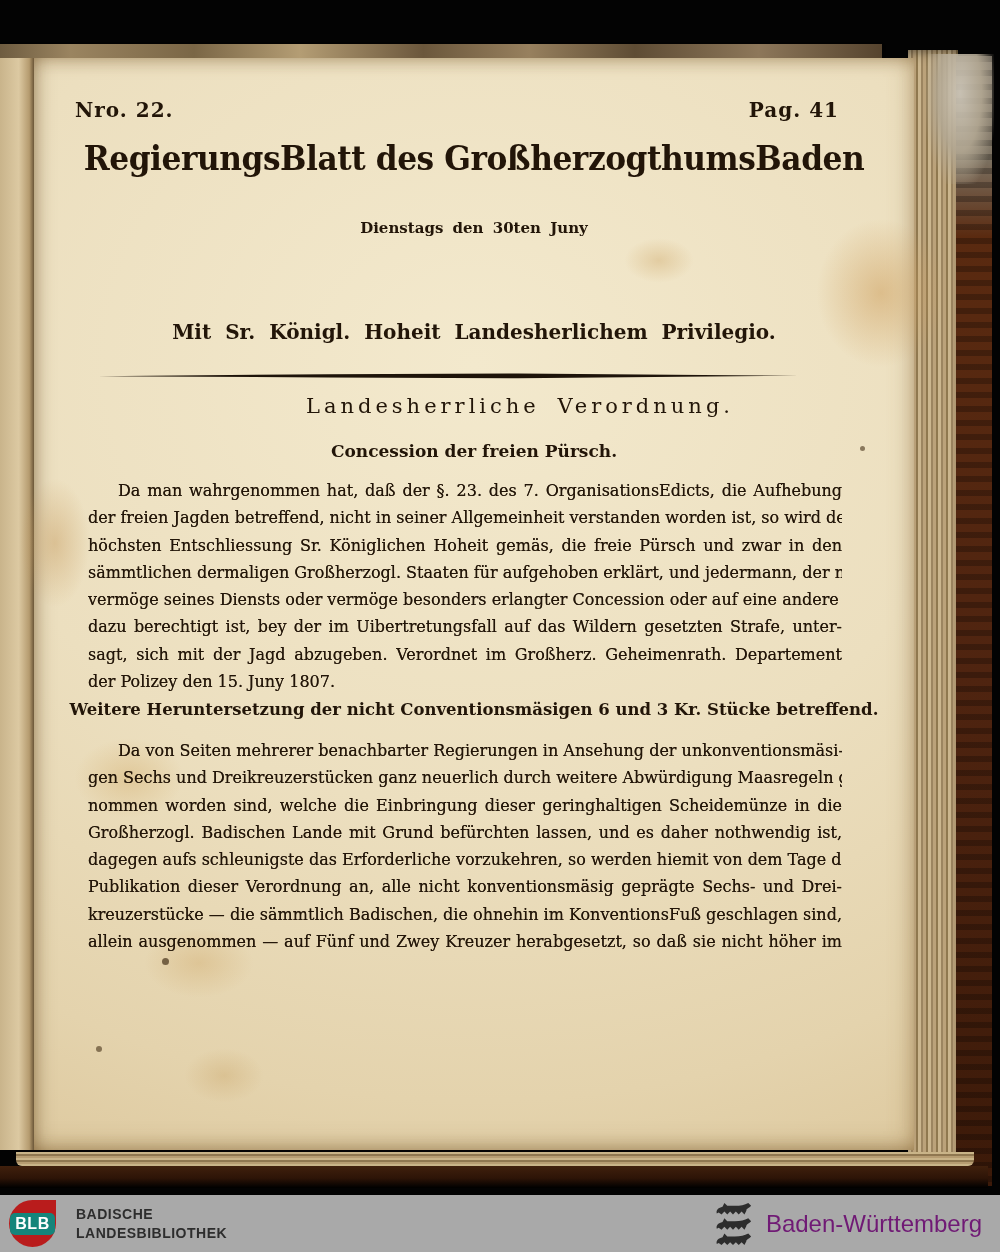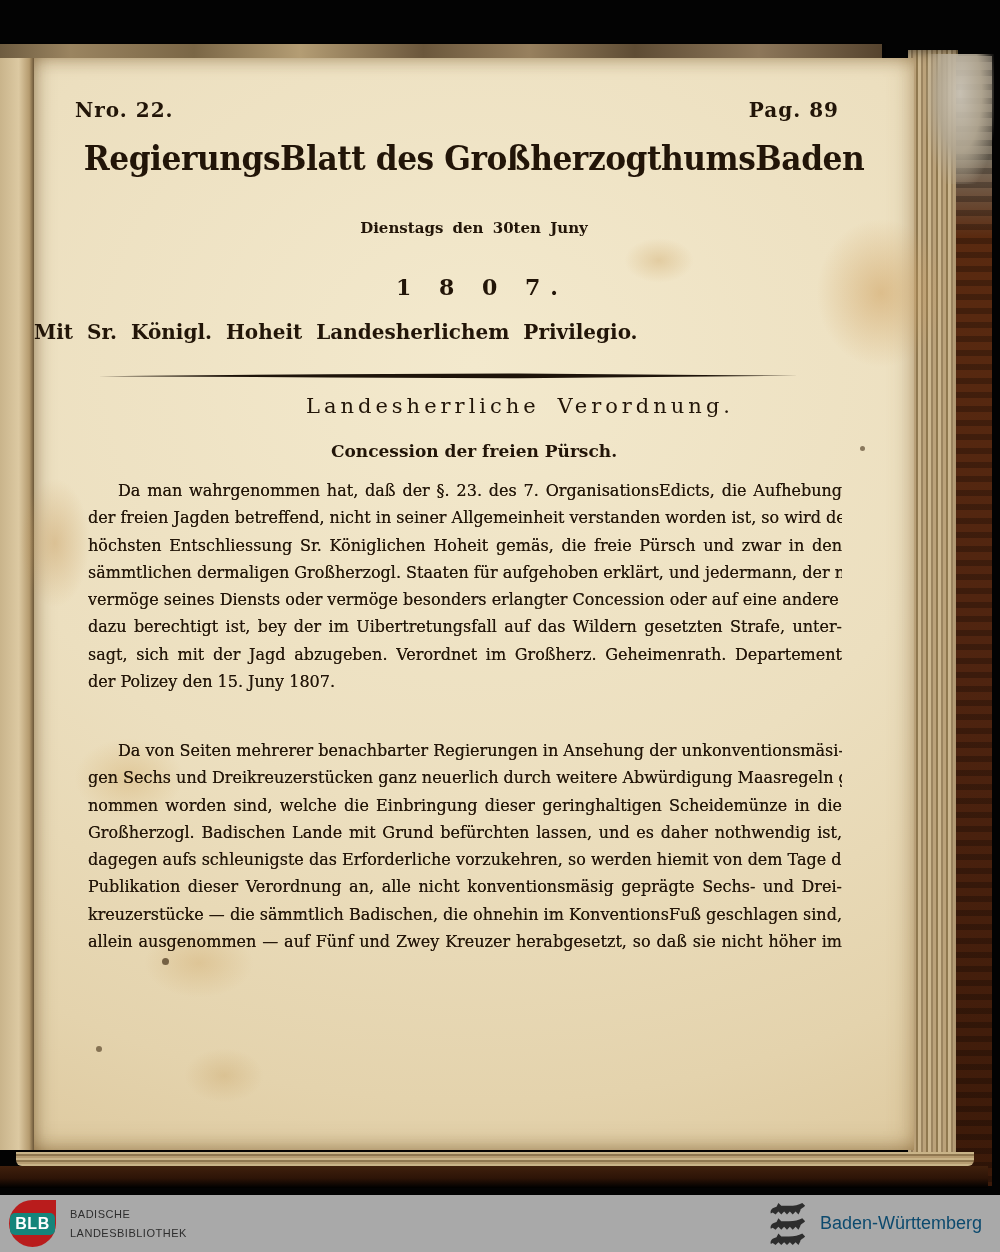--- a/index.html
+++ b/index.html
@@ -70,21 +70,21 @@
   }
   .dateline {
     position:absolute; left:0; top:161px; width:880px; text-align:center;
     font-size:15px; font-weight:bold; word-spacing:4px;
   }
   .yearline {
     position:absolute; left:8px; top:216px; width:880px; text-align:center;
     font-size:22px; font-weight:bold; letter-spacing:10px;
   }
   .privilege {
-    position:absolute; left:0; top:262px; width:880px; text-align:left;
+    position:absolute; left:0; top:262px; width:880px; text-align:center;
     font-size:20px; font-weight:bold; word-spacing:7px;
   }
   .rule-wrap { position:absolute; left:64px; top:306px; width:700px; height:6px; }
   .section-title {
     position:absolute; left:0; top:336px; width:700px; text-align:right;
     font-size:21px; font-weight:normal; letter-spacing:4px; word-spacing:7px;
   }
   .art-heading {
     position:absolute; left:0; top:383px; width:880px; text-align:center;
     font-size:17px; font-weight:bold;
@@ -113,26 +113,26 @@
   .blb-logo {
     width:47px; height:47px; margin-left:9px; flex:0 0 auto;
     background:#b91c1c; border-radius:50% 0 50% 50%;
     display:flex; align-items:center; justify-content:center;
   }
   .blb-logo-inner {
     background:#15857b; border-radius:5px; padding:2px 5px;
     color:#fff; font-weight:bold; font-size:16px; letter-spacing:.5px;
   }
   .library-name {
-    margin-left:14px; color:#2d2d2d; font-weight:normal;
-    font-size:11px; line-height:19px; letter-spacing:.5px;
+    margin-left:20px; color:#2d2d2d; font-weight:bold;
+    font-size:14px; line-height:19px; letter-spacing:.5px;
   }
   .footer-right { margin-left:auto; display:flex; align-items:center; margin-right:18px; }
   .bw-lions { width:42px; height:44px; margin-right:12px; }
-  .bw-name { color:#0c4a6e; font-size:18px;text-align:right; }
+  .bw-name { color:#701a75; font-size:24px;text-align:right; }
 </style>
 </head>
 <body>
 
 <div id="stage">
 
   <div class="top-worn-edge"></div>
   <div class="left-page-strip"></div>
   <div class="right-page-block"></div>
   <div class="right-cover"></div>
@@ -147,26 +147,25 @@
     <div class="stain" style="left:-14px;top:420px;width:70px;height:130px;background:radial-gradient(ellipse,rgba(198,156,96,.45),rgba(198,156,96,0) 70%);"></div>
     <div class="stain" style="left:40px;top:680px;width:110px;height:80px;background:radial-gradient(ellipse,rgba(212,176,112,.45),rgba(212,176,112,0) 70%);"></div>
     <div class="stain" style="left:110px;top:870px;width:110px;height:70px;background:radial-gradient(ellipse,rgba(208,170,108,.4),rgba(208,170,108,0) 70%);"></div>
     <div class="stain" style="left:150px;top:990px;width:80px;height:55px;background:radial-gradient(ellipse,rgba(200,162,100,.35),rgba(200,162,100,0) 70%);"></div>
     <div class="stain" style="left:128px;top:900px;width:7px;height:7px;background:rgba(70,50,25,.7);"></div>
     <div class="stain" style="left:62px;top:988px;width:6px;height:6px;background:rgba(70,50,25,.6);"></div>
     <div class="stain" style="left:826px;top:388px;width:5px;height:5px;background:rgba(70,50,25,.6);"></div>
 
     <div class="issue-row">
       <span>Nro. 22.</span>
-      <span>Pag. 89</span>
+      <span>Pag. 41</span>
     </div>
 
     <div class="masthead">RegierungsBlatt des GroßherzogthumsBaden</div>
     <div class="dateline">Dienstags den 30ten Juny</div>
-    <div class="yearline">1 8 0 7.</div>
     <div class="privilege">Mit Sr. Königl. Hoheit Landesherlichem Privilegio.</div>
 
     <div class="rule-wrap">
       <svg width="700" height="6" viewBox="0 0 700 6" preserveAspectRatio="none">
         <polygon points="0,3.2 230,1.2 420,0.4 700,2.8 420,5.2 230,4.4" fill="#1d1309"></polygon>
       </svg>
     </div>
 
     <div class="section-title">Landesherrliche Verordnung.</div>
     <div class="art-heading">Concession der freien Pürsch.</div>
@@ -175,20 +174,21 @@
         <div class="body-line first-line">Da man wahrgenommen hat, daß der §. 23. des 7. OrganisationsEdicts, die Aufhebung</div>
         <div class="body-line">der freien Jagden betreffend, nicht in seiner Allgemeinheit verstanden worden ist, so wird der</div>
         <div class="body-line">höchsten Entschliessung Sr. Königlichen Hoheit gemäs, die freie Pürsch und zwar in den</div>
         <div class="body-line">sämmtlichen dermaligen Großherzogl. Staaten für aufgehoben erklärt, und jedermann, der nicht</div>
         <div class="body-line">vermöge seines Diensts oder vermöge besonders erlangter Concession oder auf eine andere Art</div>
         <div class="body-line">dazu berechtigt ist, bey der im Uibertretungsfall auf das Wildern gesetzten Strafe, unter-</div>
         <div class="body-line">sagt, sich mit der Jagd abzugeben.  Verordnet im Großherz. Geheimenrath. Departement</div>
         <div class="body-line last-line">der Polizey den 15. Juny 1807.</div>
       </div>
 
+    <div class="art2-heading">Weitere Heruntersetzung der nicht Conventionsmäsigen 6 und 3 Kr. Stücke betreffend.</div>
 
     <div id="paragraph-2" class="body-block">
         <div class="body-line first-line">Da von Seiten mehrerer benachbarter Regierungen in Ansehung der unkonventionsmäsi-</div>
         <div class="body-line">gen Sechs und Dreikreuzerstücken ganz neuerlich durch weitere Abwürdigung Maasregeln ge-</div>
         <div class="body-line">nommen worden sind, welche die Einbringung dieser geringhaltigen Scheidemünze in die</div>
         <div class="body-line">Großherzogl. Badischen Lande mit Grund befürchten lassen, und es daher nothwendig ist,</div>
         <div class="body-line">dagegen aufs schleunigste das Erforderliche vorzukehren, so werden hiemit von dem Tage der</div>
         <div class="body-line">Publikation dieser Verordnung an, alle nicht konventionsmäsig geprägte Sechs- und Drei-</div>
         <div class="body-line">kreuzerstücke — die sämmtlich Badischen, die ohnehin im KonventionsFuß geschlagen sind,</div>
         <div class="body-line">allein ausgenommen — auf Fünf und Zwey Kreuzer herabgesetzt, so daß sie nicht höher im</div>

